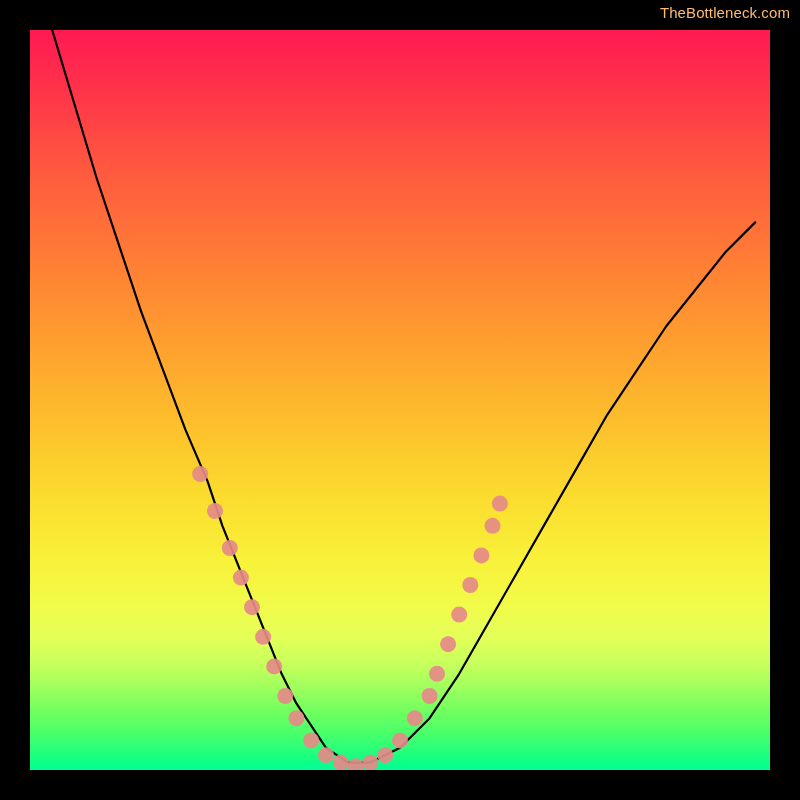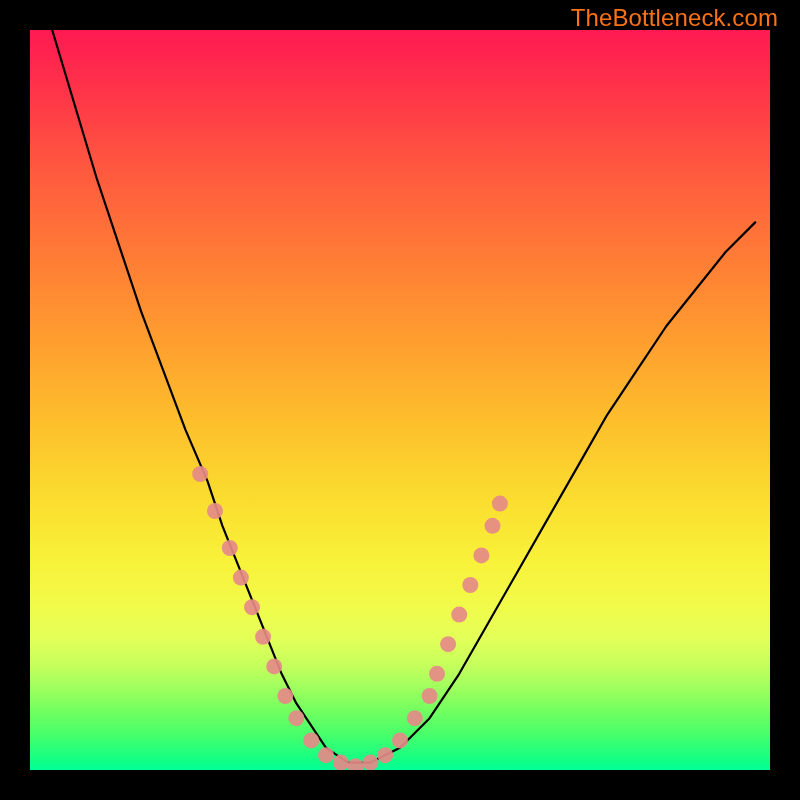--- a/index.html
+++ b/index.html
@@ -39,23 +39,23 @@
       #72ff60 92%,
       #4aff6a 95%,
       #2cff78 97%,
       #0dff87 99%,
       #00ff9a 100%
     );
   }
   .watermark {
     position: absolute;
     top: 4px;
-    right: 22px;
-    color: #f97316;
-    font-size: 24px;
+    right: 10px;
+    color: #fdba74;
+    font-size: 15px;
     font-weight: 500;
     letter-spacing: 0.1px;
     user-select: none;
   }
   svg {
     position: absolute;
     left: 0;
     top: 0;
   }
 </style>

